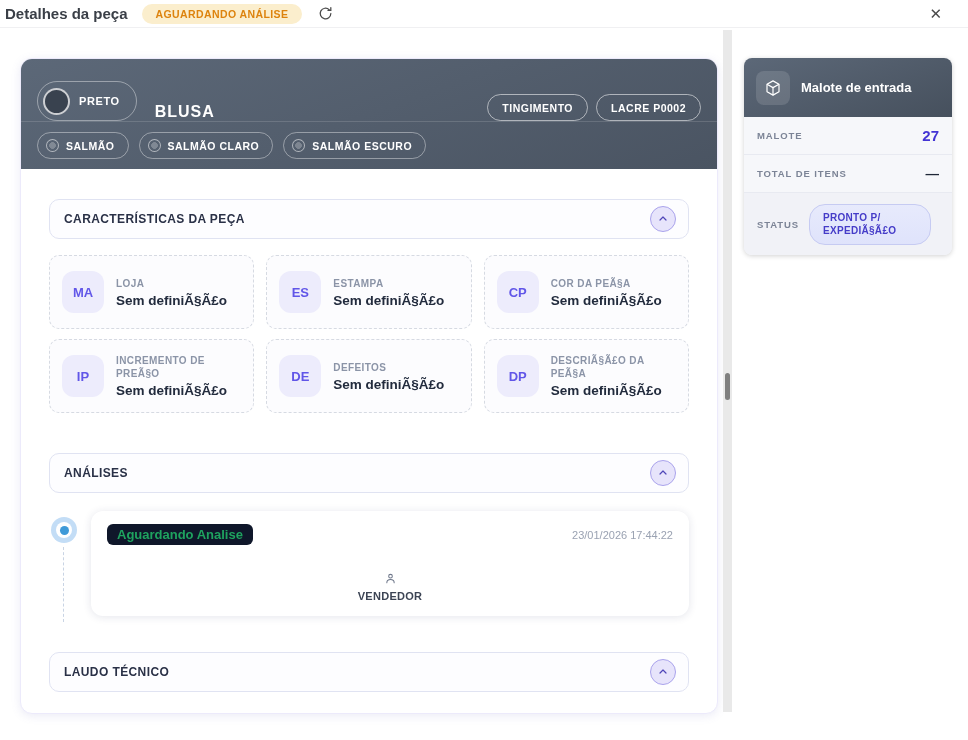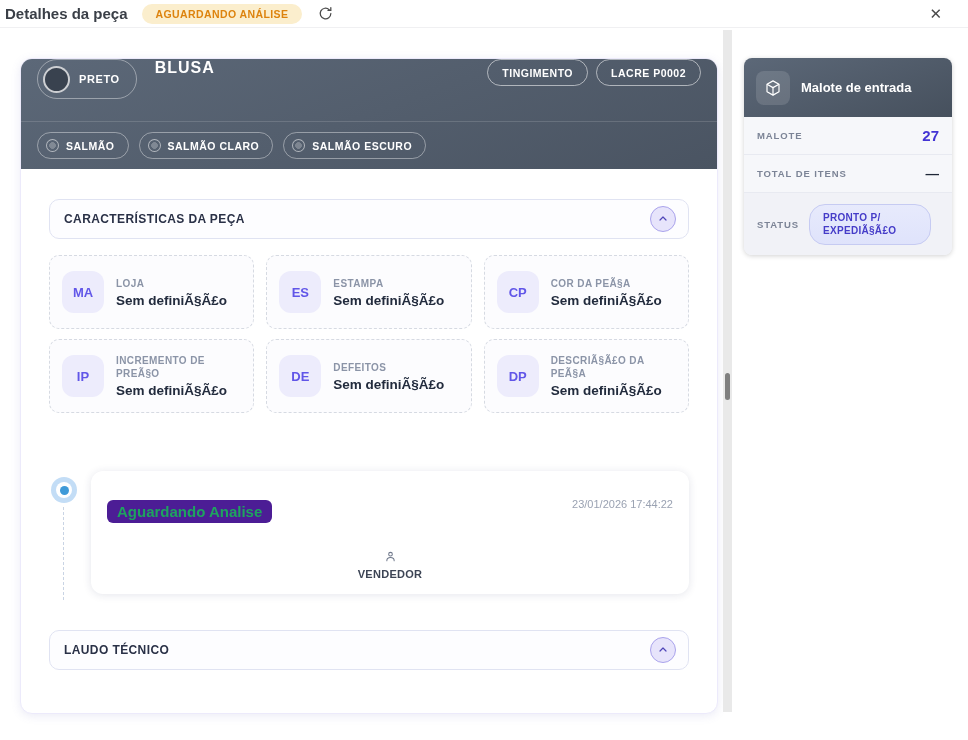--- a/index.html
+++ b/index.html
@@ -32,21 +32,21 @@
   
   .main-card {
     position:absolute; left:20px; top:58px; width:698px; height:656px;
     border-radius:12px; background:#fff; overflow:hidden;
     border:1px solid #eceafb;
     box-shadow:0 2px 10px rgba(110,110,190,.14);
   }
   .dark-header {
     background:linear-gradient(160deg,#5c6878 0%, #4a5462 100%);
   }
-  .dh-row1 { height:62px; display:flex; align-items:flex-start; padding:0 16px; }
+  .dh-row1 { height:62px; display:flex; align-items:flex-end; padding:0 16px; }
   .dh-row2 {
     height:48px; display:flex; align-items:center; gap:10px; padding:0 16px;
     border-top:1px solid rgba(255,255,255,.14);
   }
   .color-pill {
     display:flex; align-items:center; gap:9px;
     border:1px solid rgba(255,255,255,.4); border-radius:21px;
     padding:4px 16px 4px 5px; height:40px;
   }
   .color-swatch {
@@ -126,22 +126,22 @@
   .tl-line {
     position:absolute; left:14px; top:36px; bottom:-6px;
     border-left:1.5px dashed #c9d4e4;
   }
   .tl-card {
     flex:1; background:#fff; border-radius:12px; padding:13px 16px 14px 16px;
     box-shadow:0 1px 8px rgba(30,40,90,.12);
   }
   .tl-badges { display:flex; align-items:center; gap:8px; }
   .badge-green {
-    background:#4c1d95; color:#1ea35f; font-size:15px; font-weight:700;
-    padding:3px 10px; border-radius:6px; white-space:nowrap;margin-top:16px;
+    background:#0f172a; color:#1ea35f; font-size:13px; font-weight:700;
+    padding:3px 10px; border-radius:6px; white-space:nowrap;
   }
   .badge-blue {
     background:#def0fb; color:#1f8ac2; font-size:11px; font-weight:700;
     padding:3px 10px; border-radius:10px; white-space:nowrap;
   }
   .tl-time { margin-left:auto; color:#9aa2b2; font-size:11px; white-space:nowrap; }
   .tl-msg { margin-top:13px; font-size:13px; color:#38404f; }
   .tl-author {
     margin-top:28px; display:flex; align-items:center; gap:6px;
     font-size:11px; color:#3c4454; letter-spacing:.3px; font-weight:600;flex-direction:column;
@@ -290,20 +290,28 @@
         <div class="feat-abbr">DP</div>
         <div class="feat-texts">
           <div class="feat-label">DESCRIÃ§Ã£O DA PEÃ§A</div>
           <div class="feat-value">Sem definiÃ§Ã£o</div>
         </div>
       </div>
     </div>
 
     <div class="gap-lg"></div>
 
+    <div class="section-bar">
+      <span class="s-title">ANÁLISES</span>
+      <span class="chev-btn">
+        <svg width="12" height="12" viewBox="0 0 24 24" fill="none" stroke="#4f46b8" stroke-width="2.4" stroke-linecap="round" stroke-linejoin="round">
+          <polyline points="6 14 12 8 18 14"></polyline>
+        </svg>
+      </span>
+    </div>
 
     <div class="timeline">
       <div class="tl-rail">
         <div class="tl-line"></div>
         <div class="tl-dot">
           <div class="mid">
               <div class="core"></div>
             </div>
         </div>
       </div>

